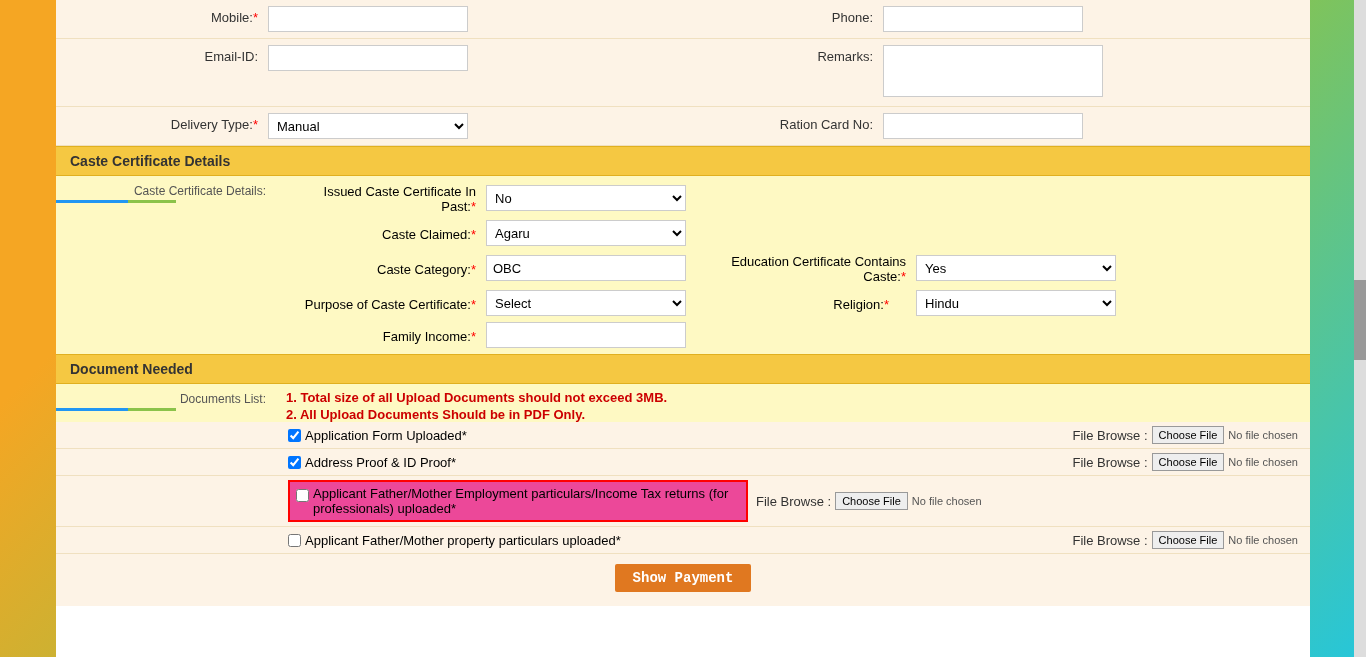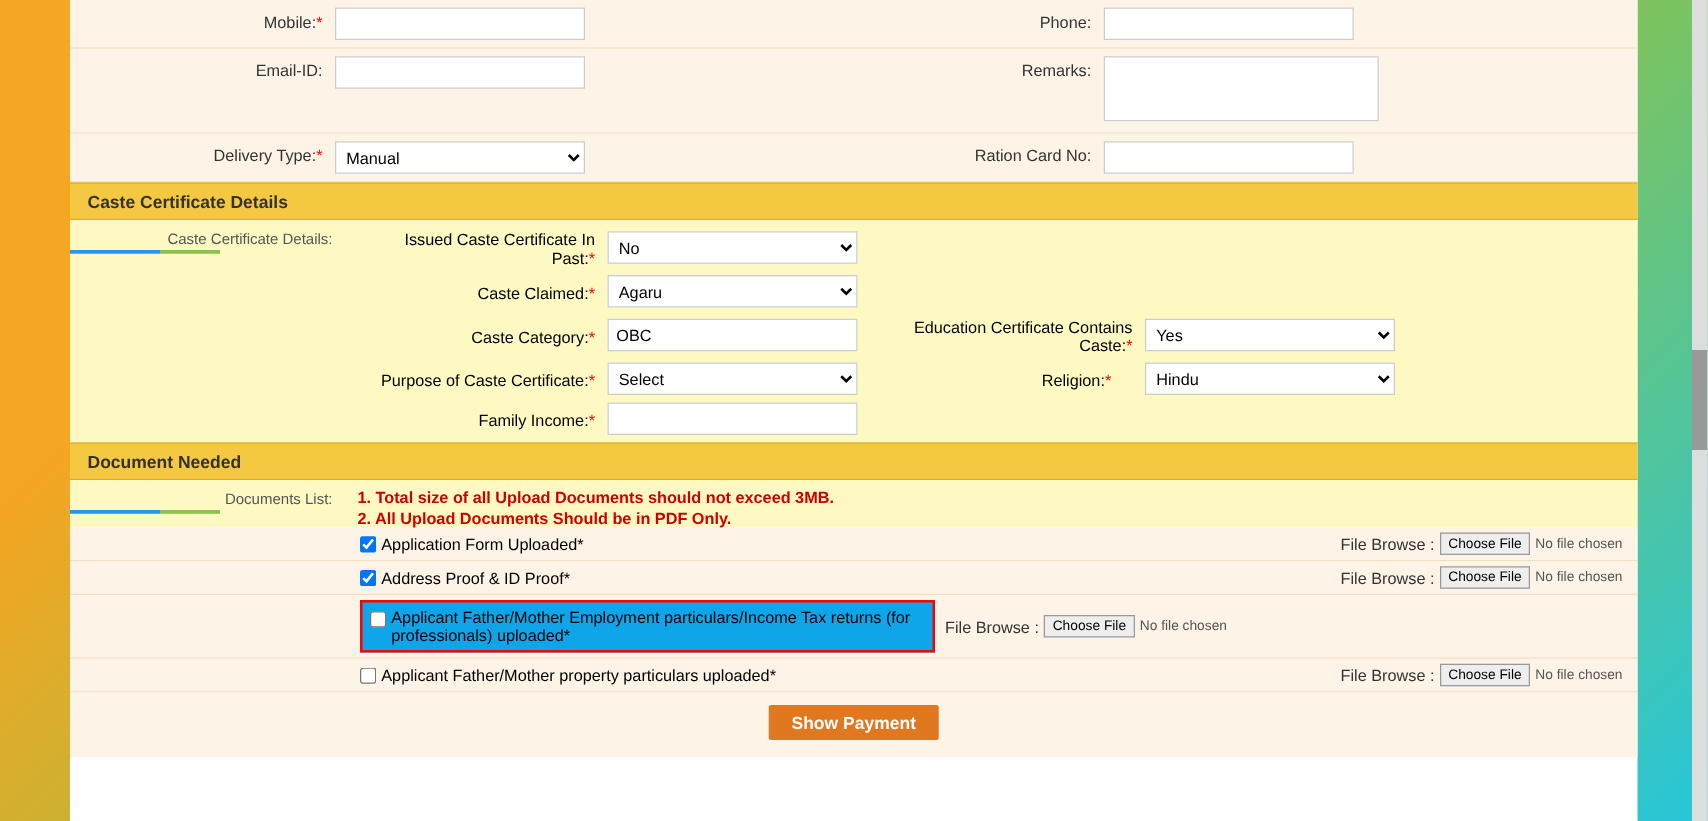--- a/index.html
+++ b/index.html
@@ -132,20 +132,21 @@
     }
     .show-payment-btn {
       background: #e07820;
       color: #fff;
       border: none;
       padding: 6px 18px;
       font-size: 14px;
       font-weight: bold;
       cursor: pointer;
       border-radius: 2px;
+      font-family: Liberation Mono, monospace;
     }
     .show-payment-row {
       display: flex;
       justify-content: center;
       padding: 10px 0 14px 0;
       background: #fdf3e6;
     }
     .scrollbar-right {
       position: fixed;
       right: 0;
@@ -334,21 +335,21 @@
         <span class="file-browse-label">File Browse :</span>
         <button class="choose-file-btn">Choose File</button>
         <span class="no-file-chosen">No file chosen</span>
       </div>
     </div>
   </div>
 
   <div class="doc-row">
     <div class="doc-label-col"></div>
     <div class="doc-content">
-      <div style="border:2px solid red;padding:4px 6px;background:#0ea5e9;flex:1;min-width:400px;max-width:460px;">
+      <div style="border:2px solid red;padding:4px 6px;background:#ec4899;flex:1;min-width:400px;max-width:460px;">
         <label style="display:flex;align-items:flex-start;gap:4px;cursor:pointer;">
           <input type="checkbox" style="margin-top: 3px;">
           <span>Applicant Father/Mother Employment particulars/Income Tax returns (for professionals) uploaded*</span>
         </label>
       </div>
       <div class="file-browse-area">
         <span class="file-browse-label">File Browse :</span>
         <button class="choose-file-btn">Choose File</button>
         <span class="no-file-chosen">No file chosen</span>
       </div>

